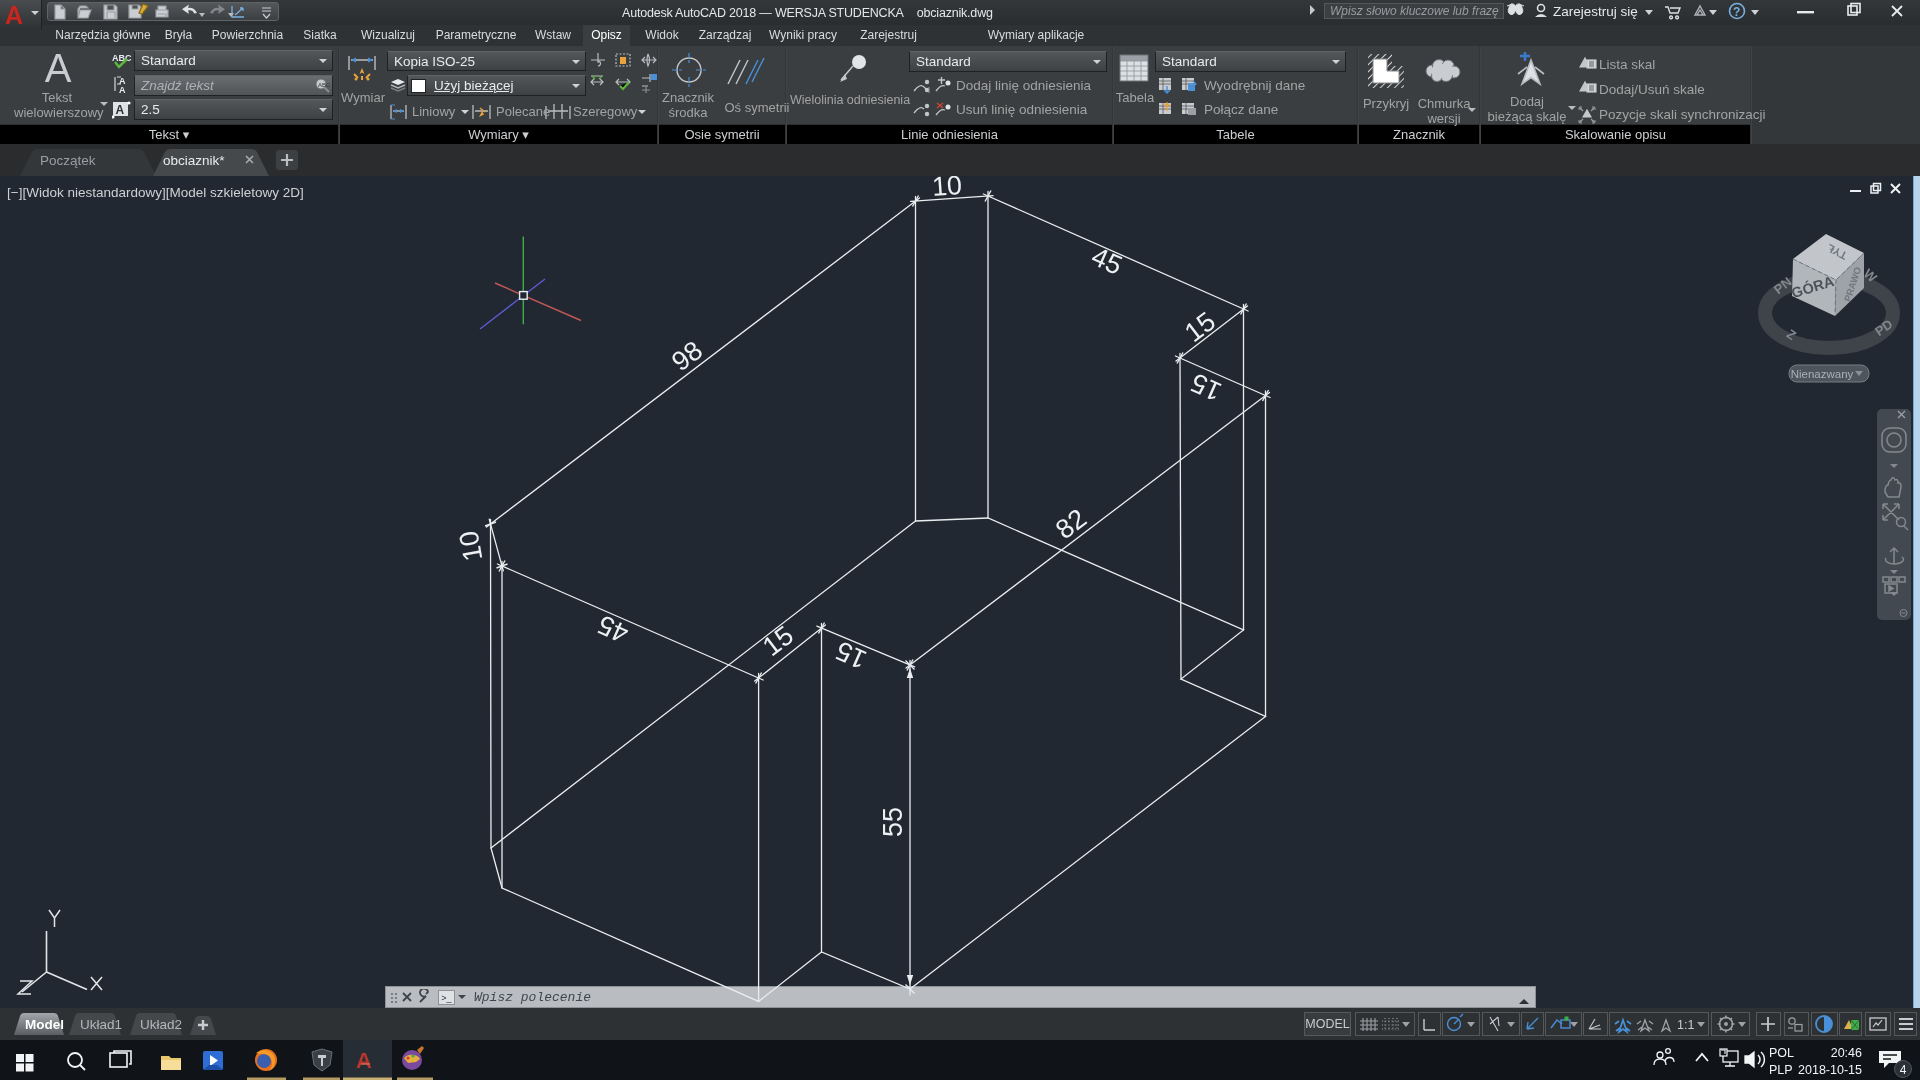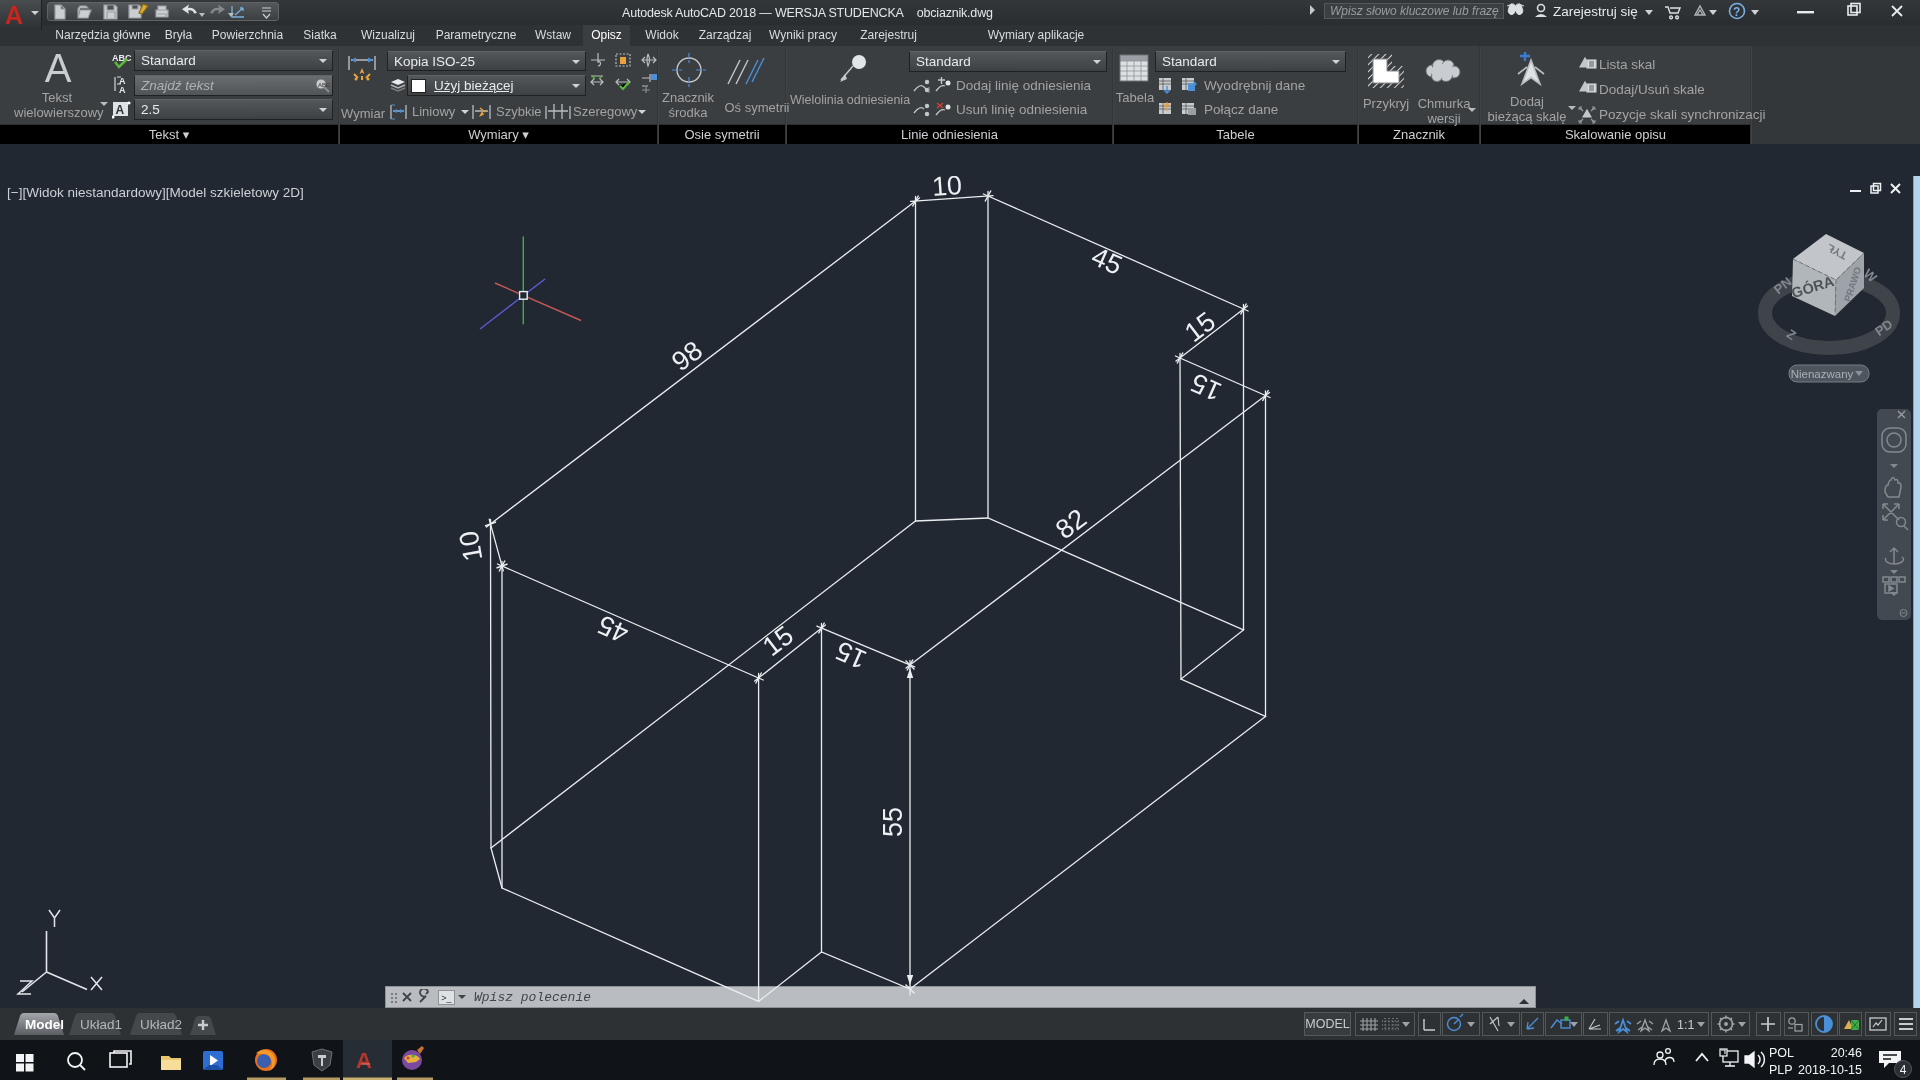--- a/index.html
+++ b/index.html
@@ -159,21 +159,21 @@
   <div class="combo" style="left:134px;top:53px;width:199px;height:21px;">2.5<span class="dd"></span></div>
 
   <svg class="abs" style="left:347px;top:8px;" width="30" height="32" viewBox="0 0 30 32">
     <path d="M2,2 v14 M28,2 v14 M4,6 h22" stroke="#b9bdc1" stroke-width="1.4" fill="none"></path>
     <path d="M4,6 l5,-2.5 v5 z M26,6 l-5,-2.5 v5 z" fill="#4a90d9"></path>
     <path d="M15,14 l2.5,6 -2.5,-1.5 -2.5,1.5 z" fill="#e8a33d"></path>
     <path d="M7,20 l4,4 M23,20 l-4,4 M15,22 v4" stroke="#e8a33d" stroke-width="2"></path>
     <circle cx="9" cy="25" r="1.5" fill="#e8a33d"></circle>
         <circle cx="21" cy="25" r="1.5" fill="#e8a33d"></circle>
   </svg>
-  <div class="rlabel" style="left:339px;top:60px;width:48px;">Wymiar</div>
+  <div class="rlabel" style="left:339px;top:44px;width:48px;">Wymiar</div>
   <svg class="abs" style="left:389px;top:31px;" width="18" height="16">
         <path d="M2,5 l7,-3 7,3 -7,3 z" fill="#e8ebee"></path>
         <path d="M2,8 l7,3 7,-3" fill="none" stroke="#b0b4b8" stroke-width="1.4"></path>
         <path d="M2,11 l7,3 7,-3" fill="none" stroke="#7a7e82" stroke-width="1.4"></path>
       </svg>
   <div class="combo" style="left:387px;top:5px;width:199px;height:20px;">Kopia ISO-25<span class="dd"></span></div>
   <div class="combo" style="left:407px;top:29px;width:179px;height:21px;padding-left:26px;text-decoration:underline;">Użyj bieżącej<span class="dd"></span></div>
   <div class="abs" style="left:411px;top:32.5px;width:15px;height:14px;background:#fff;border:1px solid #1f2123;"></div>
   <svg class="abs" style="left:390px;top:57px;" width="270" height="20" viewBox="0 0 270 20">
     <g stroke="#b9bdc1" stroke-width="1.3" fill="none">
@@ -182,21 +182,21 @@
       <path d="M83,2 v14 M100,2 v14 M85,8 h13"></path>
       <path d="M156,3 v13 M164,1 v15 M172,1 v15 M180,3 v13 M158,8 h20"></path>
     </g>
     <path d="M3,8 l4,-2 v4 z M14,8 l-4,-2 v4 z" fill="#4a90d9"></path>
         <path d="M1,2 h4 M1,16 h4" stroke="#4a90d9"></path>
     <path d="M92,8 l-3,6 5,-2.5 z" fill="#e8a33d"></path>
         <path d="M90,5 l5,4" stroke="#e8a33d" stroke-width="1.5"></path>
   </svg>
   <div class="rlabel nw" style="left:412px;top:58px;font-size:13px;">Liniowy</div>
   <div class="dnarrow" style="left:461px;top:64px;"></div>
-  <div class="rlabel nw" style="left:496px;top:58px;font-size:13px;">Szybkie</div>
+  <div class="rlabel nw" style="left:496px;top:58px;font-size:13px;">Polecane</div>
   <div class="rlabel nw" style="left:573px;top:58px;font-size:13px;">Szeregowy</div>
   <div class="dnarrow" style="left:638px;top:64px;"></div>
   <svg class="abs" style="left:590px;top:6px;" width="68" height="44" viewBox="0 0 68 44">
     <g stroke="#b9bdc1" stroke-width="1.2" fill="none">
       <path d="M8,1 v10 M1,8 h14 M8,14 a2.5,2.5 0 1 0 0,-5"></path>
       <path d="M26,2 h14 v12 h-14 z" stroke-dasharray="2,1.5"></path>
           <rect x="30" y="5" width="6" height="7" fill="#e8a33d" stroke="none"></rect>
       <path d="M52,8 h14 M55,5 l-3,3 3,3 M63,5 l3,3 -3,3 M58,2 q3,6 0,12 q-2,-6 0,-12"></path>
       <path d="M1,30 h12 M4,27 l-3,3 3,3 M10,27 l3,3 -3,3 M1,24 h12"></path>
       <path d="M26,30 h14 M29,27 l-3,3 3,3 M37,27 l3,3 -3,3"></path>
@@ -324,20 +324,31 @@
           <rect x="9" y="30" width="9" height="8" fill="#d9dcdf"></rect>
           <path d="M11,32 h5 M11,34 h5 M11,36 h5" stroke="#555"></path>
       <path d="M5,63 l4,-7 4,7 z" fill="#c3c7ca"></path>
       <path d="M1,53 l4,4 M17,53 l-4,4 M1,69 l4,-4 M17,69 l-4,-4" stroke="#9a9ea2"></path>
       <path d="M3,52 v3 h-3 M15,52 v3 h3 M3,70 v-3 h-3 M15,70 v-3 h3" stroke="#9a9ea2" stroke-width="1"></path>
     </g>
   </svg>
   <div class="rlabel" style="left:1599px;top:11px;width:100px;text-align:left;font-size:13.5px;">Lista skal</div>
   <div class="rlabel" style="left:1599px;top:36px;width:130px;text-align:left;font-size:13.5px;">Dodaj/Usuń skale</div>
   <div class="rlabel" style="left:1599px;top:61px;width:200px;text-align:left;font-size:13.5px;">Pozycje skali synchronizacji</div>
+</div>
+<div id="filetabs">
+  <svg class="abs" style="left:0;top:0;" width="320" height="32">
+    <path d="M20,32 l12,-24 q2,-3 6,-3 h100 q4,0 6,3 l12,24 z" fill="#34373a"></path>
+    <path d="M153,32 l12,-24 q2,-3 6,-3 h80 q4,0 6,3 l12,24 z" fill="#46494c"></path>
+    <text x="40" y="21" font-size="13.5" fill="#9b9fa3" font-family="Liberation Sans">Początek</text>
+    <text x="163" y="21" font-size="13.5" fill="#e8eaec" font-family="Liberation Sans">obciaznik*</text>
+    <path d="M246,12 l7,7 M253,12 l-7,7" stroke="#aaaeb2" stroke-width="1.5"></path>
+    <rect x="276" y="6" width="22" height="20" rx="3" fill="#3d4043"></rect>
+    <path d="M287,10 v12 M281,16 h12" stroke="#b9bdc1" stroke-width="2.2"></path>
+  </svg>
 </div>
 <div id="canvas">
 <svg class="abs" style="left:0;top:0;z-index:2;pointer-events:none;" width="1920" height="832" viewBox="0 0 1920 832">
 
   <g stroke="#e9edf0" stroke-width="1.3" fill="none" stroke-linecap="round">
     <path d="M910.5,25.3 L993.0,19.7 M983.4,18.0 L1248.1,135.0 M1247.5,129.9 L1176.0,185.1 M1175.4,180.0 L1270.1,221.5 M906.0,492.0 L1269.5,216.5 M914.6,490.9 L816.9,450.1 M825.4,448.9 L754.7,505.1 M763.2,504.0 L497.4,388.0 M503.3,394.8 L489.2,343.2 M486.5,351.0 L919.5,22.0"></path>
     <path d="M915.5,345 L988,342 L1243.5,454 L1181,503 L1265.5,540.5 L910,813 L821.5,776 L758.6,825.4 L502,712 L491,672 L915.5,345"></path>
     <path d="M915.5,20.5 L915.5,345.0 M988.0,15.5 L988.0,342.0 M1243.5,128.5 L1243.5,454.0 M1180.0,177.5 L1181.0,503.0 M1265.5,215.0 L1265.5,540.5 M490.5,343.5 L491.0,672.0 M502.0,385.5 L502.0,712.0 M758.6,497.5 L758.6,825.4 M821.5,447.5 L821.5,776.0 M910.0,484.5 L910.0,819.0"></path>
   </g>
   <g stroke="#e9edf0" stroke-width="1.4" fill="none">

